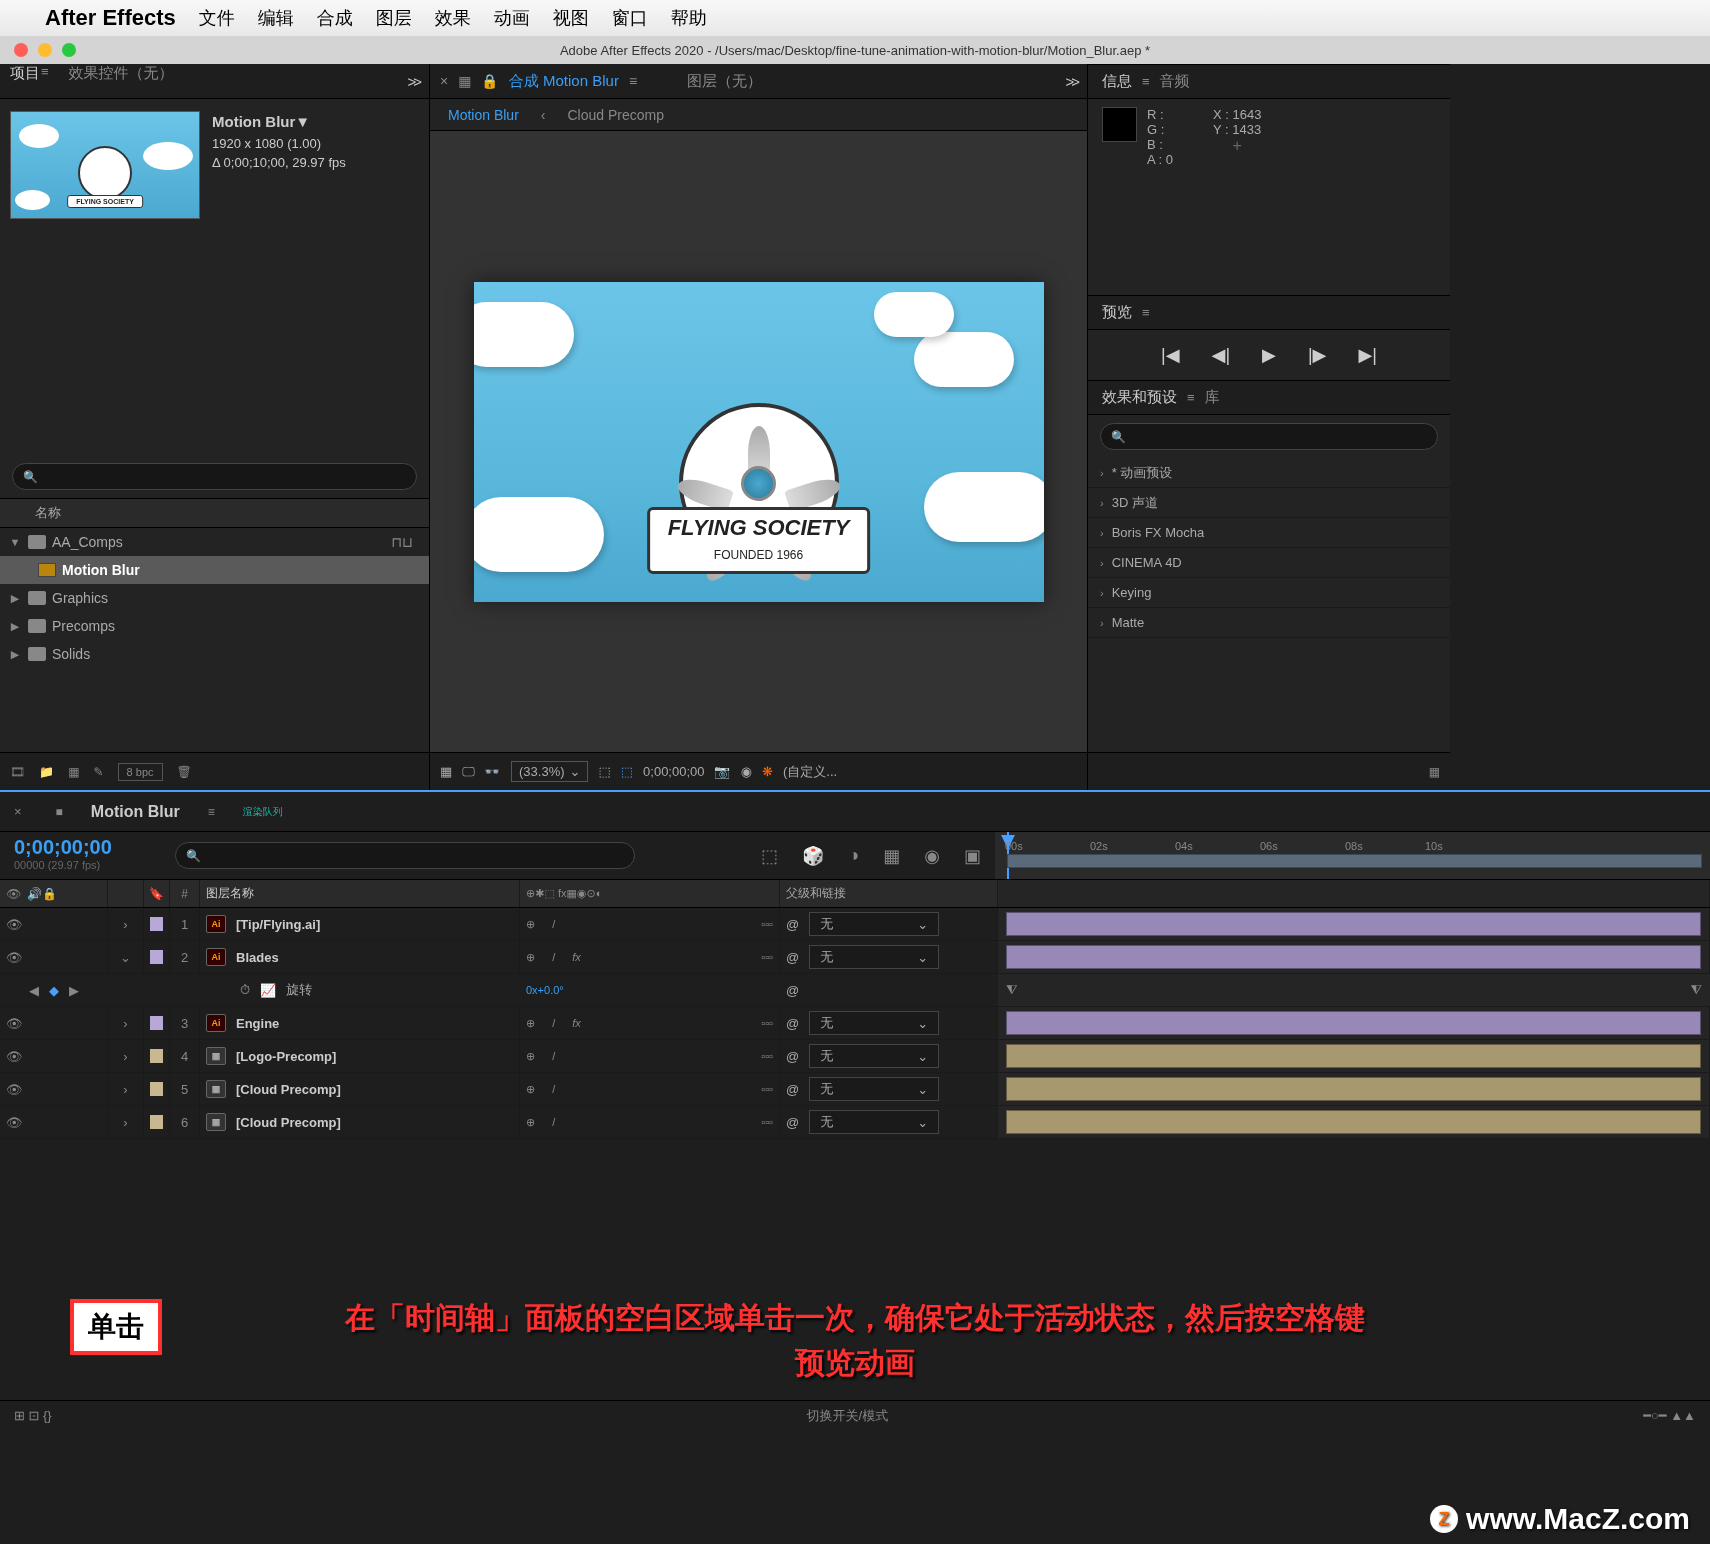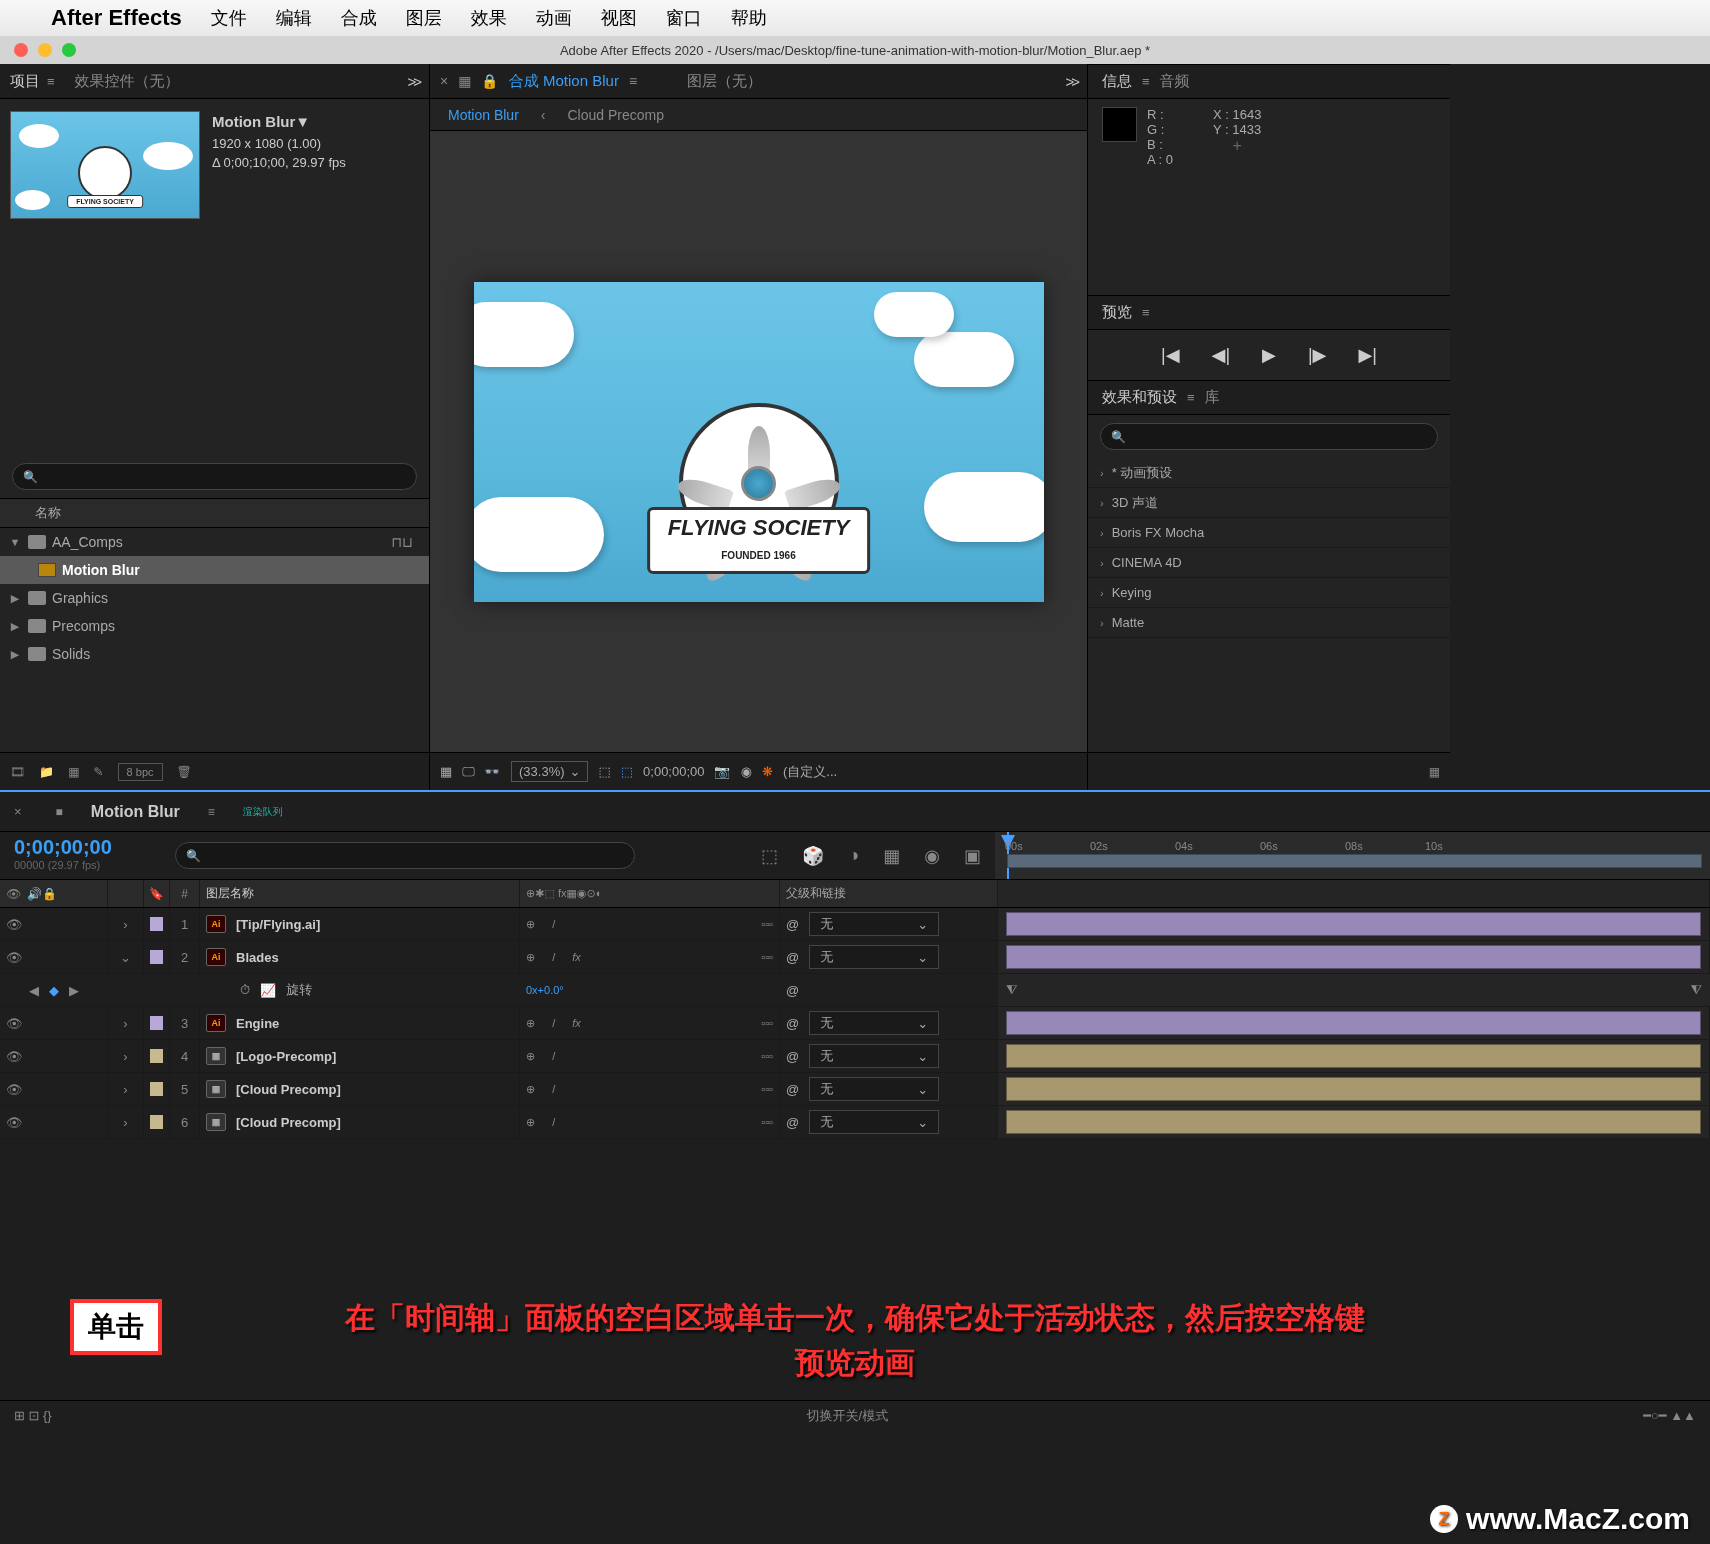--- a/index.html
+++ b/index.html
@@ -1,29 +1,29 @@
 <!DOCTYPE html>
 <html><head>
 <meta charset="utf-8">
 <style>
 *{margin:0;padding:0;box-sizing:border-box;font-family:-apple-system,BlinkMacSystemFont,"Segoe UI",sans-serif;user-select:none}
 body{background:#1e1e1e;color:#ccc;font-size:12px;width:1710px;height:1544px;overflow:hidden;position:relative}
-.menubar{height:36px;background:linear-gradient(#f8f8f8,#e8e8e8);display:flex;align-items:center;padding:0 22px;gap:29px;color:#000;font-size:18px}
+.menubar{height:36px;background:linear-gradient(#f8f8f8,#e8e8e8);display:flex;align-items:center;padding:0 22px;gap:23px;color:#000;font-size:18px}
 .menubar .apple{font-size:22px}
 .menubar .appname{font-weight:700;font-size:22px}
 .menubar .item{font-weight:400}
 .titlebar{height:28px;background:#d4d4d4;display:flex;align-items:center;position:relative}
 .traffic{display:flex;gap:10px;margin-left:14px}
 .dot{width:14px;height:14px;border-radius:50%}
 .dot.r{background:#ff5f57}.dot.y{background:#febc2e}.dot.g{background:#28c840}
 .title{position:absolute;left:50%;transform:translateX(-50%);color:#333;font-size:13px}
 .workspace{display:flex;height:726px}
 .left-col{width:430px;background:#232323;display:flex;flex-direction:column;border-right:1px solid #000}
 .panel-tabs{height:35px;background:#1e1e1e;display:flex;align-items:center;position:relative;border-bottom:1px solid #000}
-.tab{padding:0 10px;height:35px;display:flex;align-items:center;gap:7px;color:#ccc;font-size:15px}
+.tab{padding:0 10px;height:35px;display:flex;align-items:flex-start;gap:1px;color:#ccc;font-size:15px}
 .tab.dim{color:#888}
 .tab-menu{font-size:13px;color:#888}
 .expand{position:absolute;right:10px;color:#ccc;font-size:15px;letter-spacing:-3px}
 .proj-item{display:flex;padding:12px 10px;gap:12px}
 .thumb{width:190px;height:108px;background:linear-gradient(#6bc5e8,#4ba8d0);border:1px solid #555;position:relative;overflow:hidden}
 .thumb .cloud{position:absolute;background:#fff;border-radius:50%}
 .thumb .logo{position:absolute;left:50%;top:32%;transform:translateX(-50%);width:54px;height:54px;background:#fff;border-radius:50%;border:2px solid #333}
 .thumb .banner{position:absolute;left:50%;bottom:10px;transform:translateX(-50%);background:#fff;color:#222;font-size:7px;font-weight:700;padding:2px 8px;border:1px solid #333;border-radius:3px;white-space:nowrap}
 .proj-info{font-size:13px;color:#ccc;line-height:1.5}
 .proj-name{font-weight:600;font-size:15px}
@@ -48,21 +48,21 @@
 .breadcrumb{height:32px;display:flex;align-items:center;padding:0 18px;gap:22px;font-size:14px;border-bottom:1px solid #000}
 .breadcrumb .active{color:#3a9ff5}
 .breadcrumb .sep{color:#888}
 .viewer{flex:1;background:#333;display:flex;align-items:center;justify-content:center}
 .canvas{width:570px;height:320px;background:linear-gradient(#6bc5e8 0%,#5ab8dc 60%,#4ba8d0 100%);position:relative;overflow:hidden;box-shadow:0 0 20px rgba(0,0,0,.5)}
 .canvas .bigcloud{position:absolute;background:#fff;filter:drop-shadow(2px 4px 3px rgba(0,0,0,.2))}
 .canvas .biglogo{position:absolute;left:50%;top:38%;transform:translateX(-50%);width:160px;height:160px;background:#fff;border-radius:50%;border:4px solid #333;display:flex;align-items:center;justify-content:center}
 .fan-blade{position:absolute;width:22px;height:55px;background:linear-gradient(#aaa,#ddd);border-radius:50% 50% 10% 10%;transform-origin:50% 100%}
 .fan-center{width:35px;height:35px;background:radial-gradient(#4ba8d0,#2a7a9a);border-radius:50%;border:3px solid #888;position:relative;z-index:2}
 .canvas .bigbanner{position:absolute;left:50%;bottom:28px;transform:translateX(-50%);background:#fff;color:#222;padding:6px 18px;border:3px solid #333;border-radius:6px;text-align:center;font-weight:800;font-size:22px;line-height:1.1;font-style:italic;white-space:nowrap}
-.canvas .bigbanner .sub{font-size:10px;font-weight:700;font-style:normal}
+.canvas .bigbanner .sub{font-size:12px;font-weight:400;font-style:normal}
 .viewer-bar{height:38px;background:#1e1e1e;border-top:1px solid #000;display:flex;align-items:center;padding:0 10px;gap:10px;color:#aaa;font-size:13px}
 .viewer-bar .sel{border:1px solid #555;padding:2px 7px;display:flex;align-items:center;gap:5px}
 .right-col{width:362px;background:#232323;display:flex;flex-direction:column}
 .info-panel{padding:8px 14px;font-size:13px;color:#aaa;display:flex;gap:40px}
 .info-panel .swatch{width:35px;height:35px;background:#000;border:1px solid #444;margin-right:10px}
 .panel-hdr{height:35px;background:#1e1e1e;display:flex;align-items:center;padding:0 14px;gap:10px;border-bottom:1px solid #000;border-top:1px solid #000;font-size:15px}
 .panel-hdr .dim{color:#888}
 .preview-ctrl{height:50px;display:flex;align-items:center;justify-content:center;gap:32px;color:#ccc;font-size:18px}
 .preset-list{flex:1}
 .preset-row{height:30px;display:flex;align-items:center;padding:0 12px;gap:8px;font-size:13px;color:#aaa;border-bottom:1px solid #1a1a1a}

